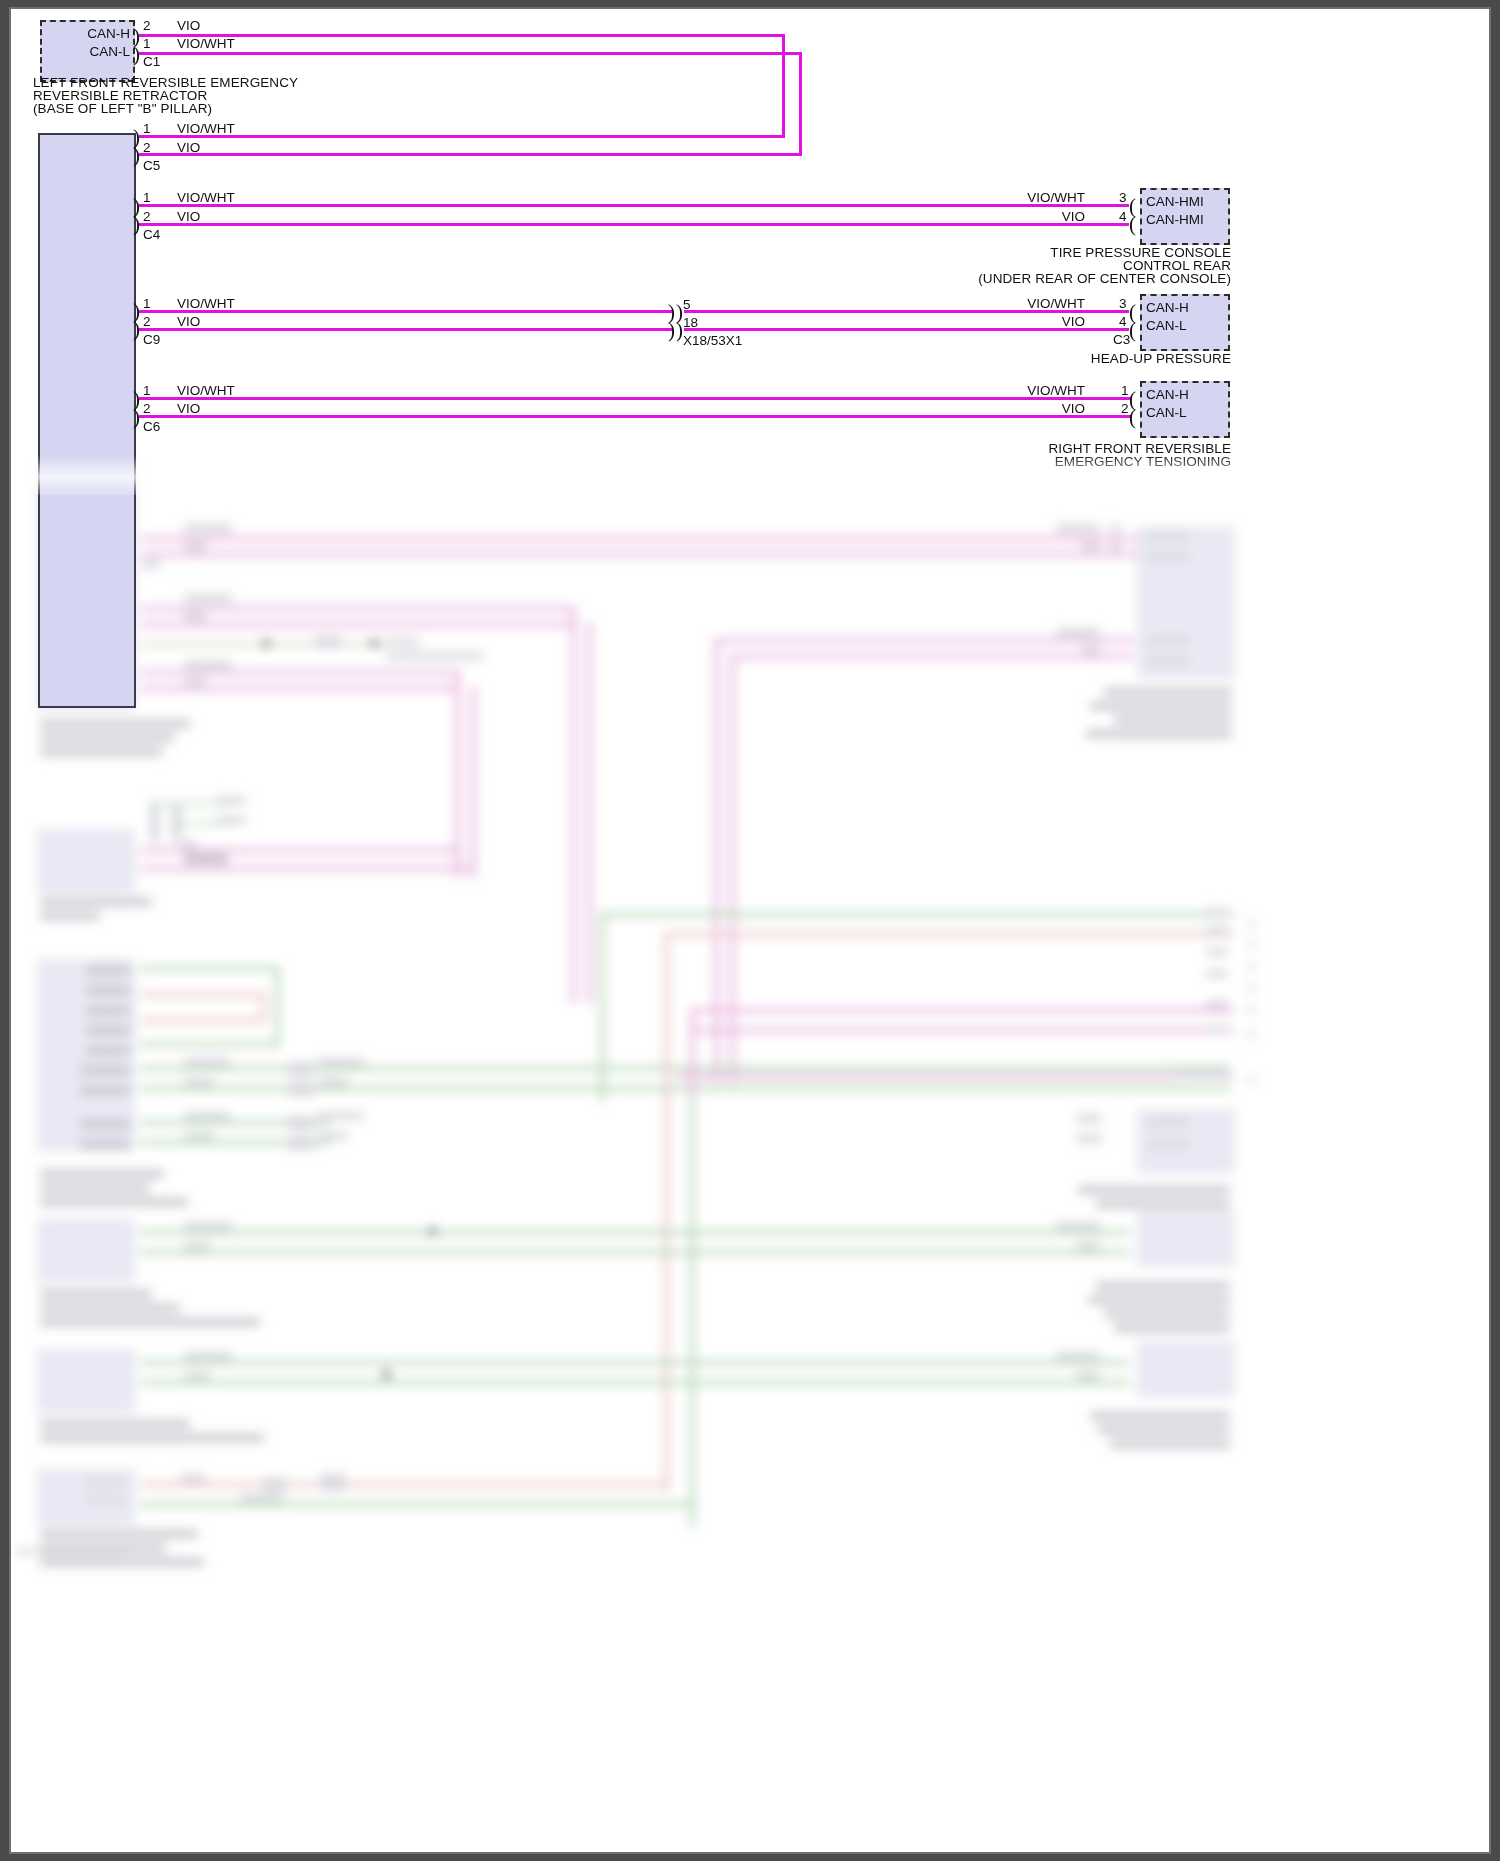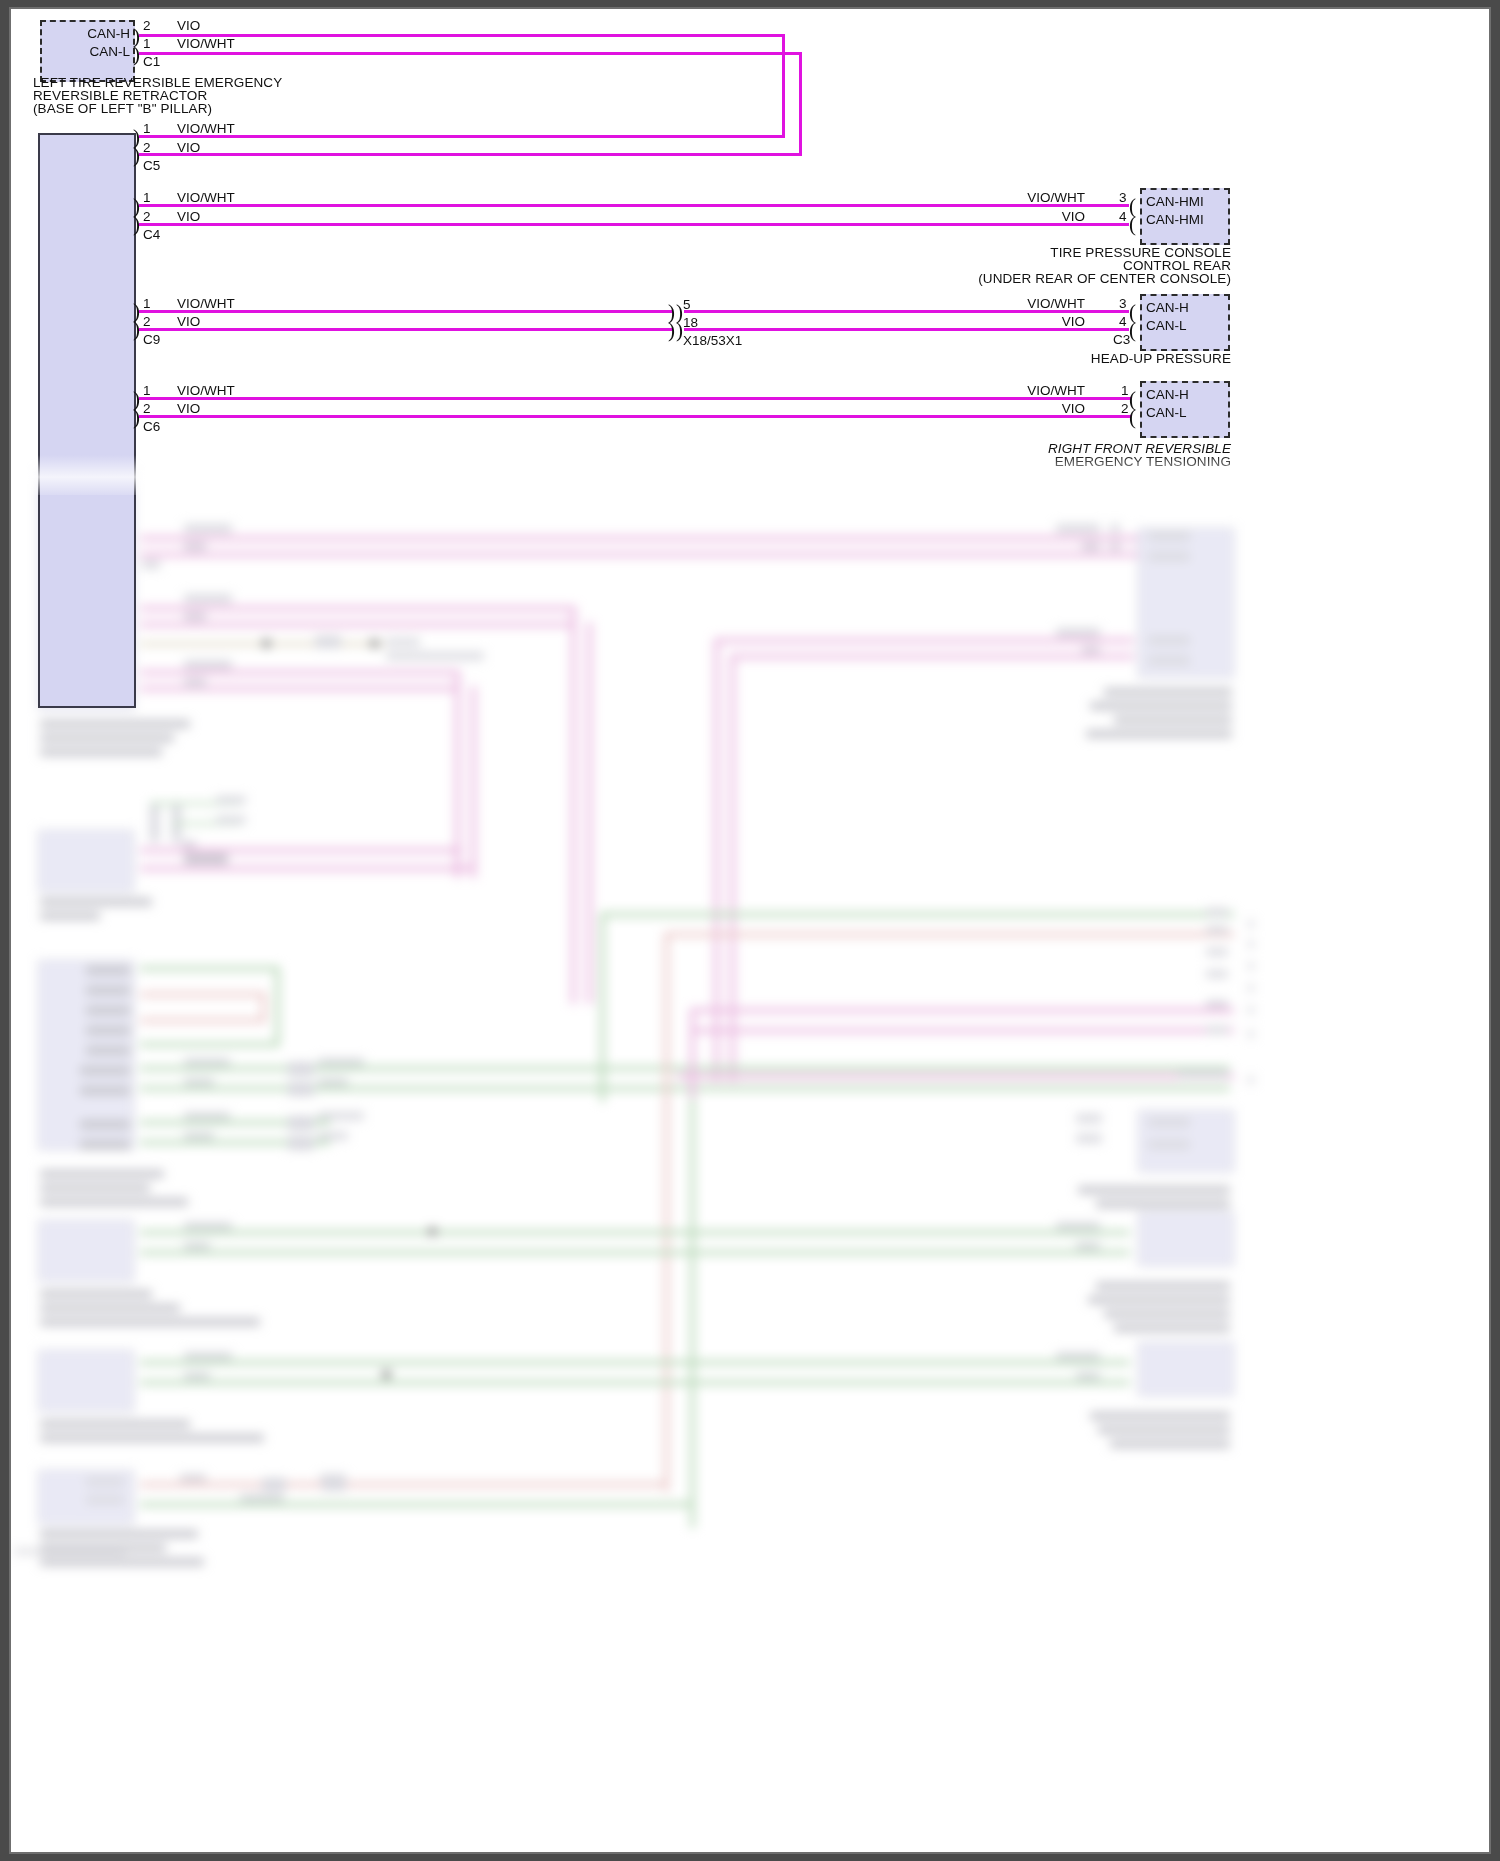--- a/index.html
+++ b/index.html
@@ -316,21 +316,21 @@
     <div class="txt t13" style="left:177px;top:36px;">VIO/WHT</div>
 
     <div class="wire wh" style="left:139px;top:34px;width:646px;"></div>
     <div class="wire wv" style="left:782px;top:34px;height:104px;"></div>
     <div class="wire wh" style="left:139px;top:135px;width:646px;"></div>
 
     <div class="wire wh" style="left:139px;top:52px;width:663px;"></div>
     <div class="wire wv" style="left:799px;top:52px;height:104px;"></div>
     <div class="wire wh" style="left:139px;top:153px;width:663px;"></div>
 
-    <div class="txt cap" style="left:33px;top:75px;">LEFT TIRE REVERSIBLE EMERGENCY</div>
+    <div class="txt cap" style="left:33px;top:75px;">LEFT FRONT REVERSIBLE EMERGENCY</div>
     <div class="txt cap" style="left:33px;top:88px;">REVERSIBLE RETRACTOR</div>
     <div class="txt cap" style="left:33px;top:101px;">(BASE OF LEFT "B" PILLAR)</div>
 
     <div class="modbox solid" style="left:38px;top:133px;width:98px;height:575px;"></div>
 
     <div class="arc" style="left:133px;top:127px;">)</div>
     <div class="arc" style="left:133px;top:145px;">)</div>
     <div class="txt pin" style="left:143px;top:121px;">1</div>
     <div class="txt pin" style="left:143px;top:140px;">2</div>
     <div class="txt pin" style="left:143px;top:158px;">C5</div>
@@ -414,19 +414,19 @@
     <div class="txt t13 right" style="left:975px;top:401px;width:110px;">VIO</div>
     <div class="txt pin" style="left:1121px;top:383px;">1</div>
     <div class="txt pin" style="left:1121px;top:401px;">2</div>
     <div class="arc" style="left:1129px;top:389px;">(</div>
     <div class="arc" style="left:1129px;top:407px;">(</div>
 
     <div class="modbox dashed" style="left:1140px;top:381px;width:90px;height:57px;"></div>
     <div class="txt t13" style="left:1146px;top:387px;">CAN-H</div>
     <div class="txt t13" style="left:1146px;top:405px;">CAN-L</div>
 
-    <div class="txt cap right" style="left:930px;top:441px;width:301px;font-style:italic;">RIGHT FRONT REVERSIBLE</div>
+    <div class="txt cap right" style="left:930px;top:441px;width:301px;">RIGHT FRONT REVERSIBLE</div>
     <div class="txt cap right" style="left:930px;top:454px;width:301px;">EMERGENCY TENSIONING</div>
   </div>
 
   <div class="frame"></div>
   <div class="frame-inner"></div>
 </div>
 
 </body></html>

